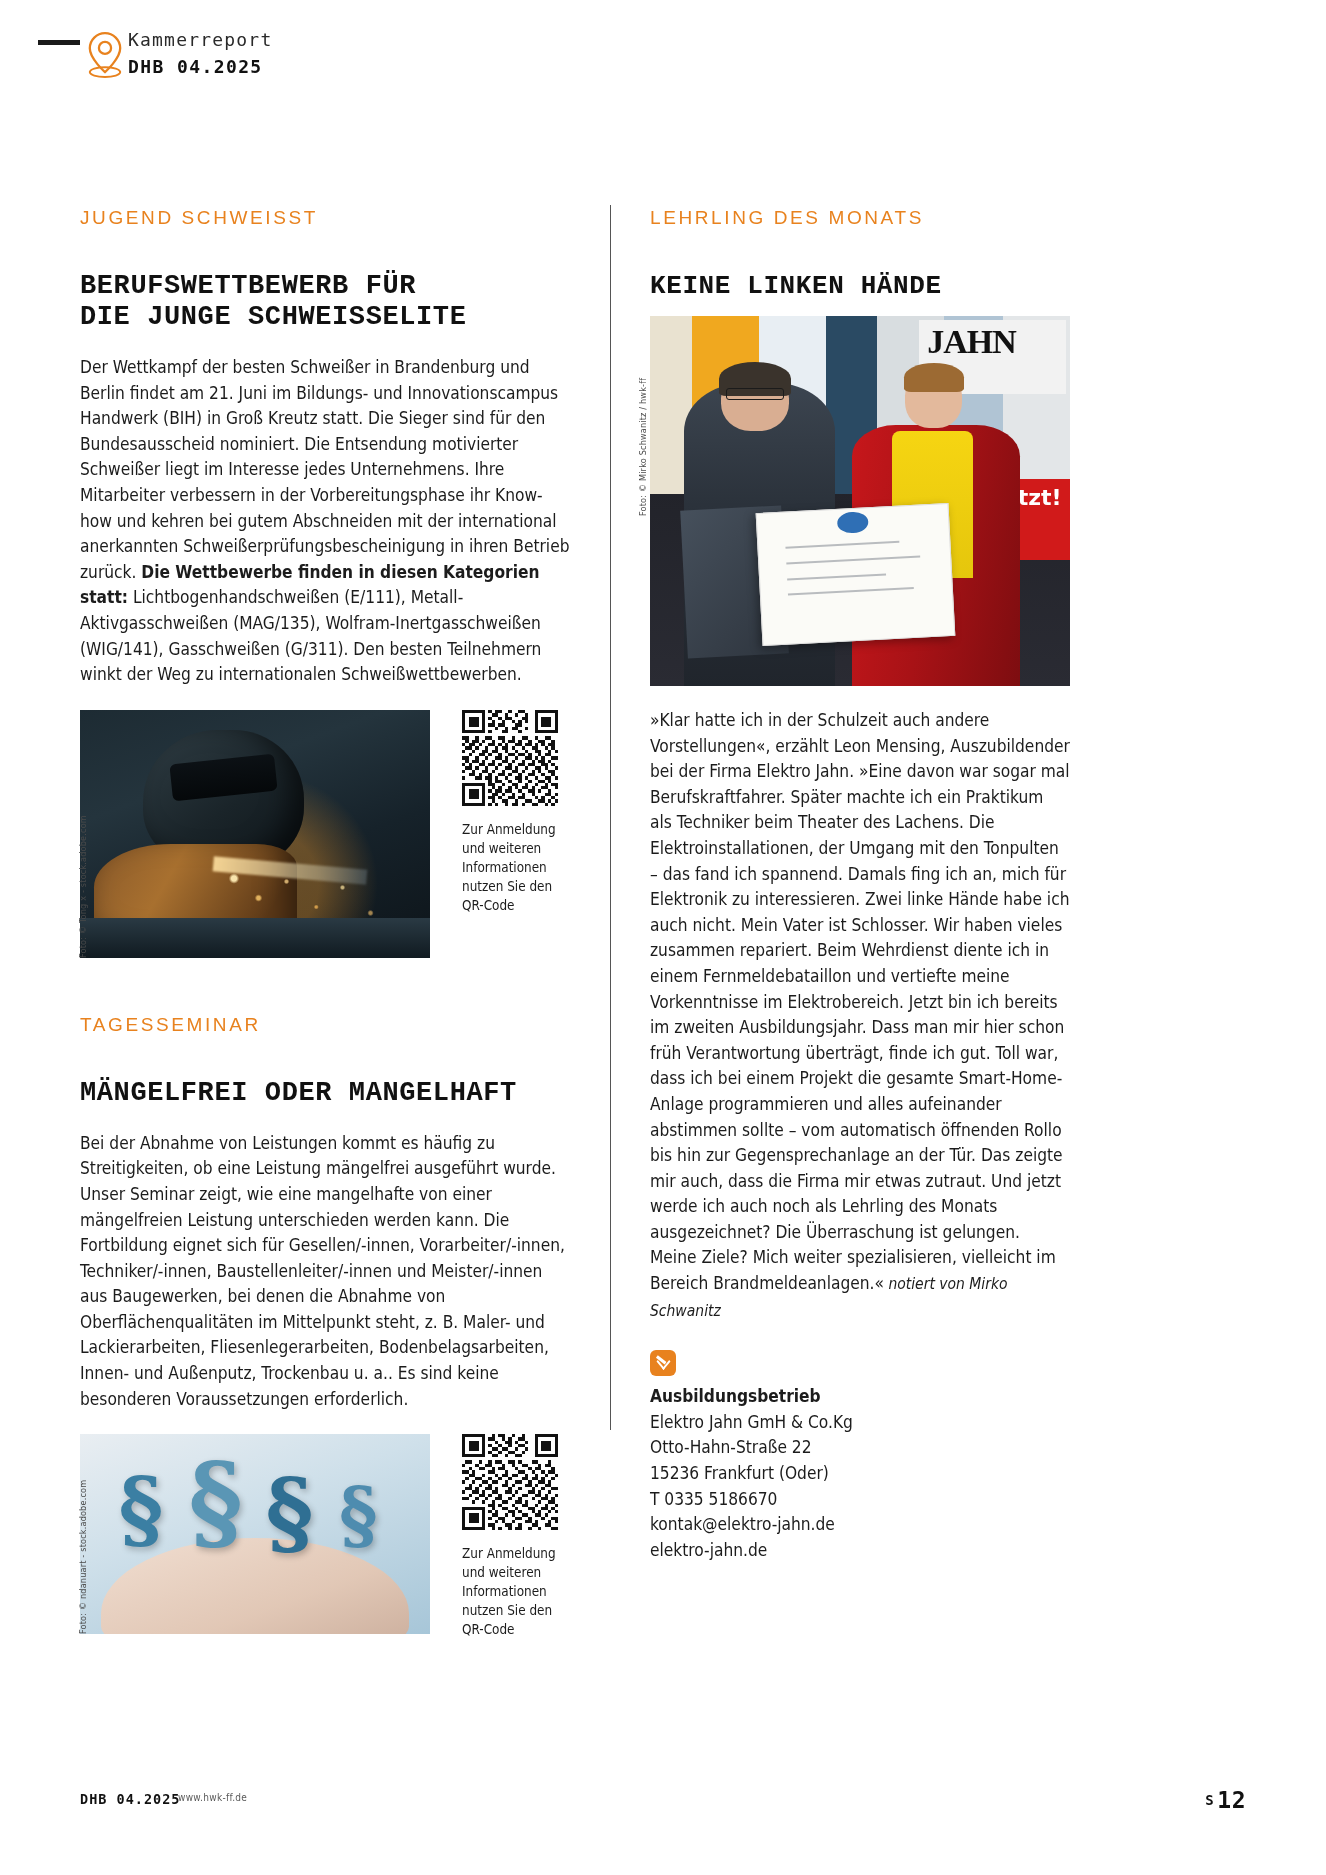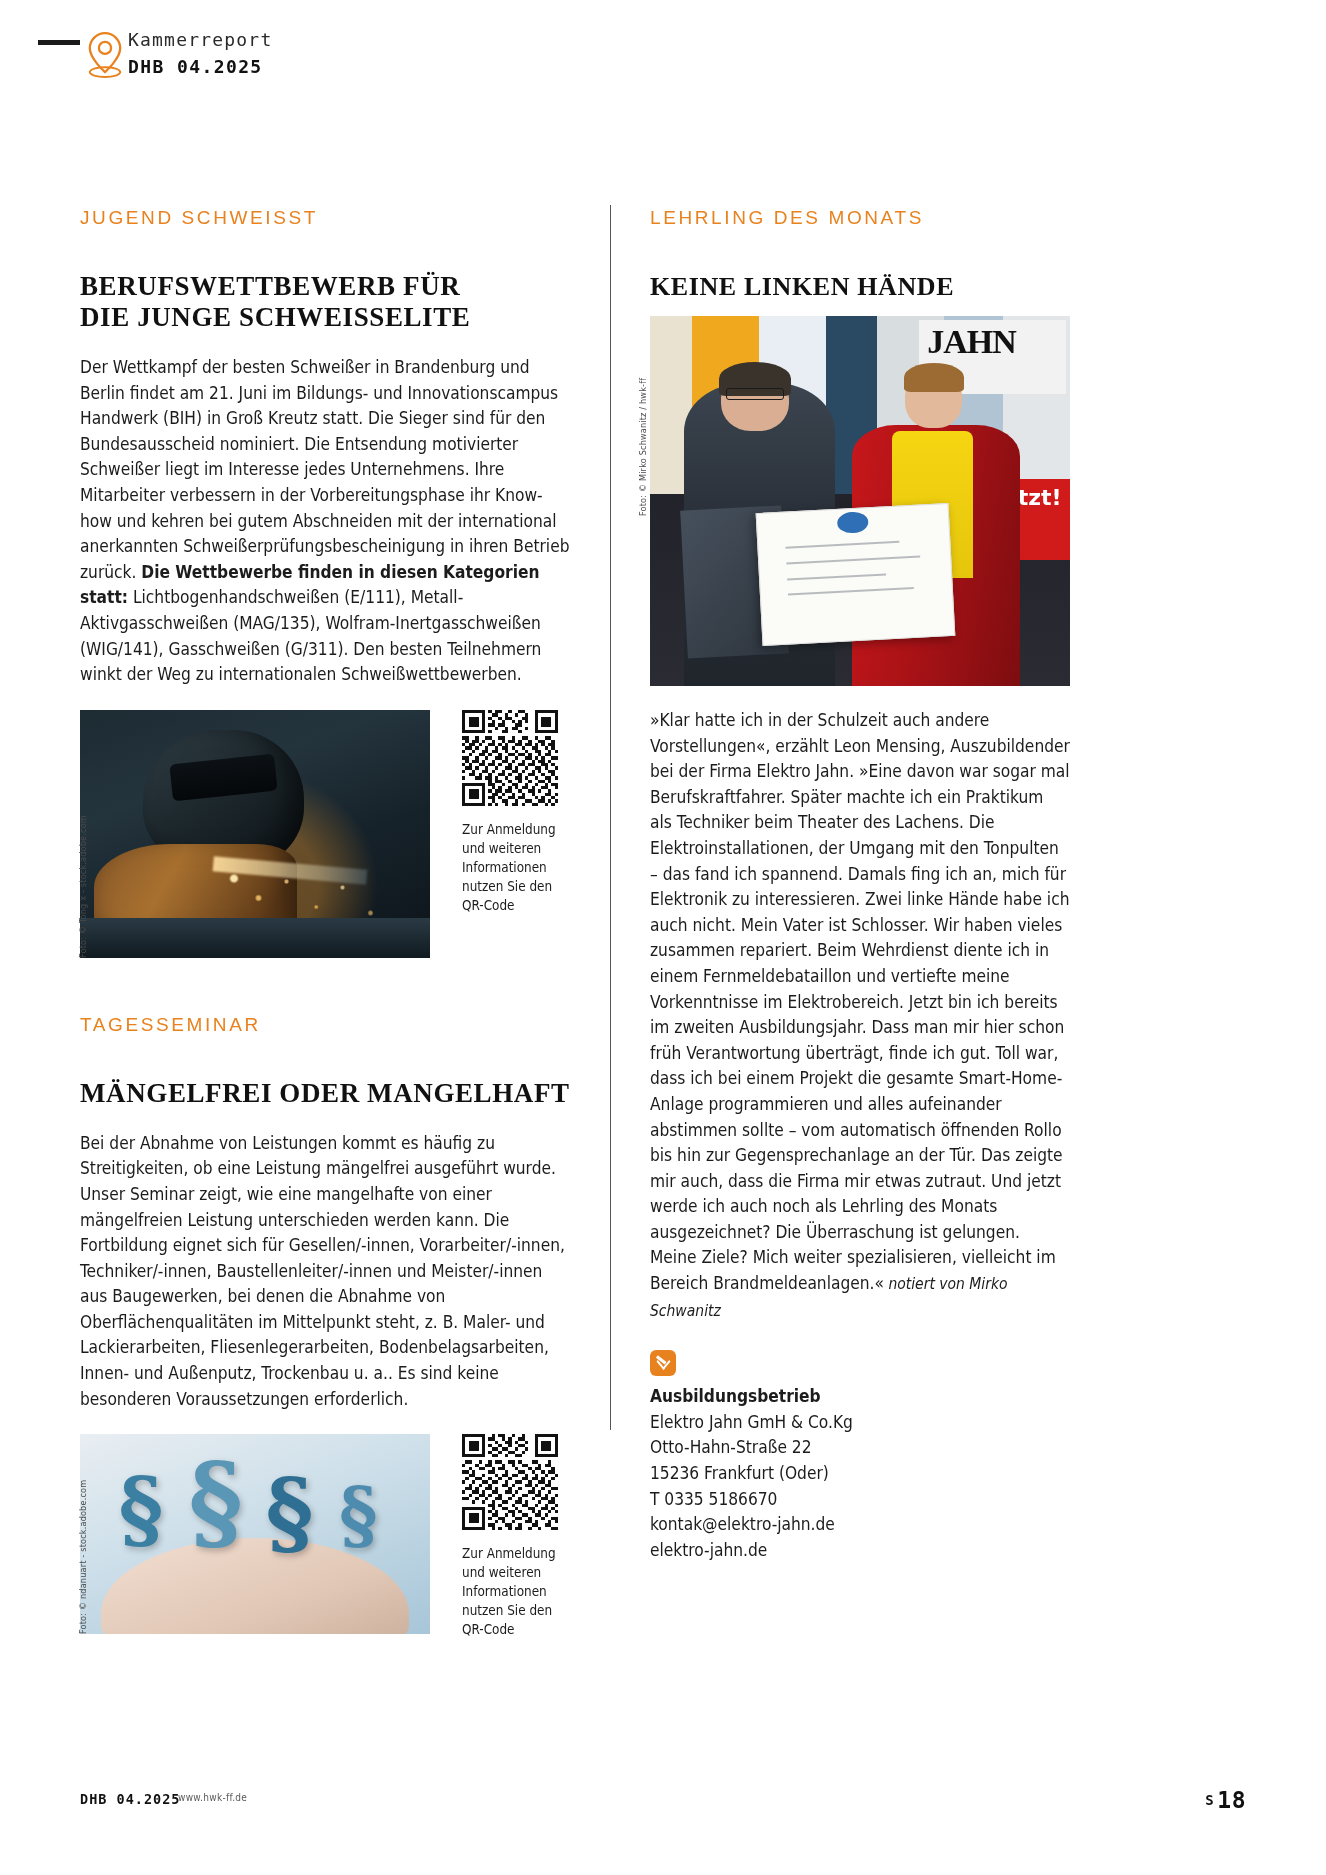--- a/index.html
+++ b/index.html
@@ -48,21 +48,21 @@
     margin-bottom: 6px;
     font-family: "Liberation Sans", sans-serif;
   }
   .headline {
     font-size: 27px;
     font-weight: bold;
     letter-spacing: 0.6px;
     line-height: 31px;
     color: #111;
     margin-bottom: 22px;
-    font-family: Liberation Serif, serif;
+    font-family: Liberation Mono, monospace;
     margin-top: 40px;
   }
   .headline-r { font-size: 26px; margin-bottom: 14px; }
 
   
   .body {
     font-family: "DejaVu Sans Condensed", "Liberation Sans Narrow", "Liberation Sans", sans-serif;
     font-stretch: condensed;
     font-size: 17.2px;
     line-height: 25.6px;
@@ -855,15 +855,15 @@
       <div>kontak@elektro-jahn.de</div>
       <div>elektro-jahn.de</div>
     </div>
   </div>
 </div>
 
 <div class="footer">
   <div class="footer-dhb">DHB 04.2025</div>
   <div class="footer-url">www.hwk-ff.de</div>
   <div class="footer-page">
-    <span>S</span><span class="num">18</span>
+    <span>S</span><span class="num">12</span>
   </div>
 </div>
 
 </body></html>

